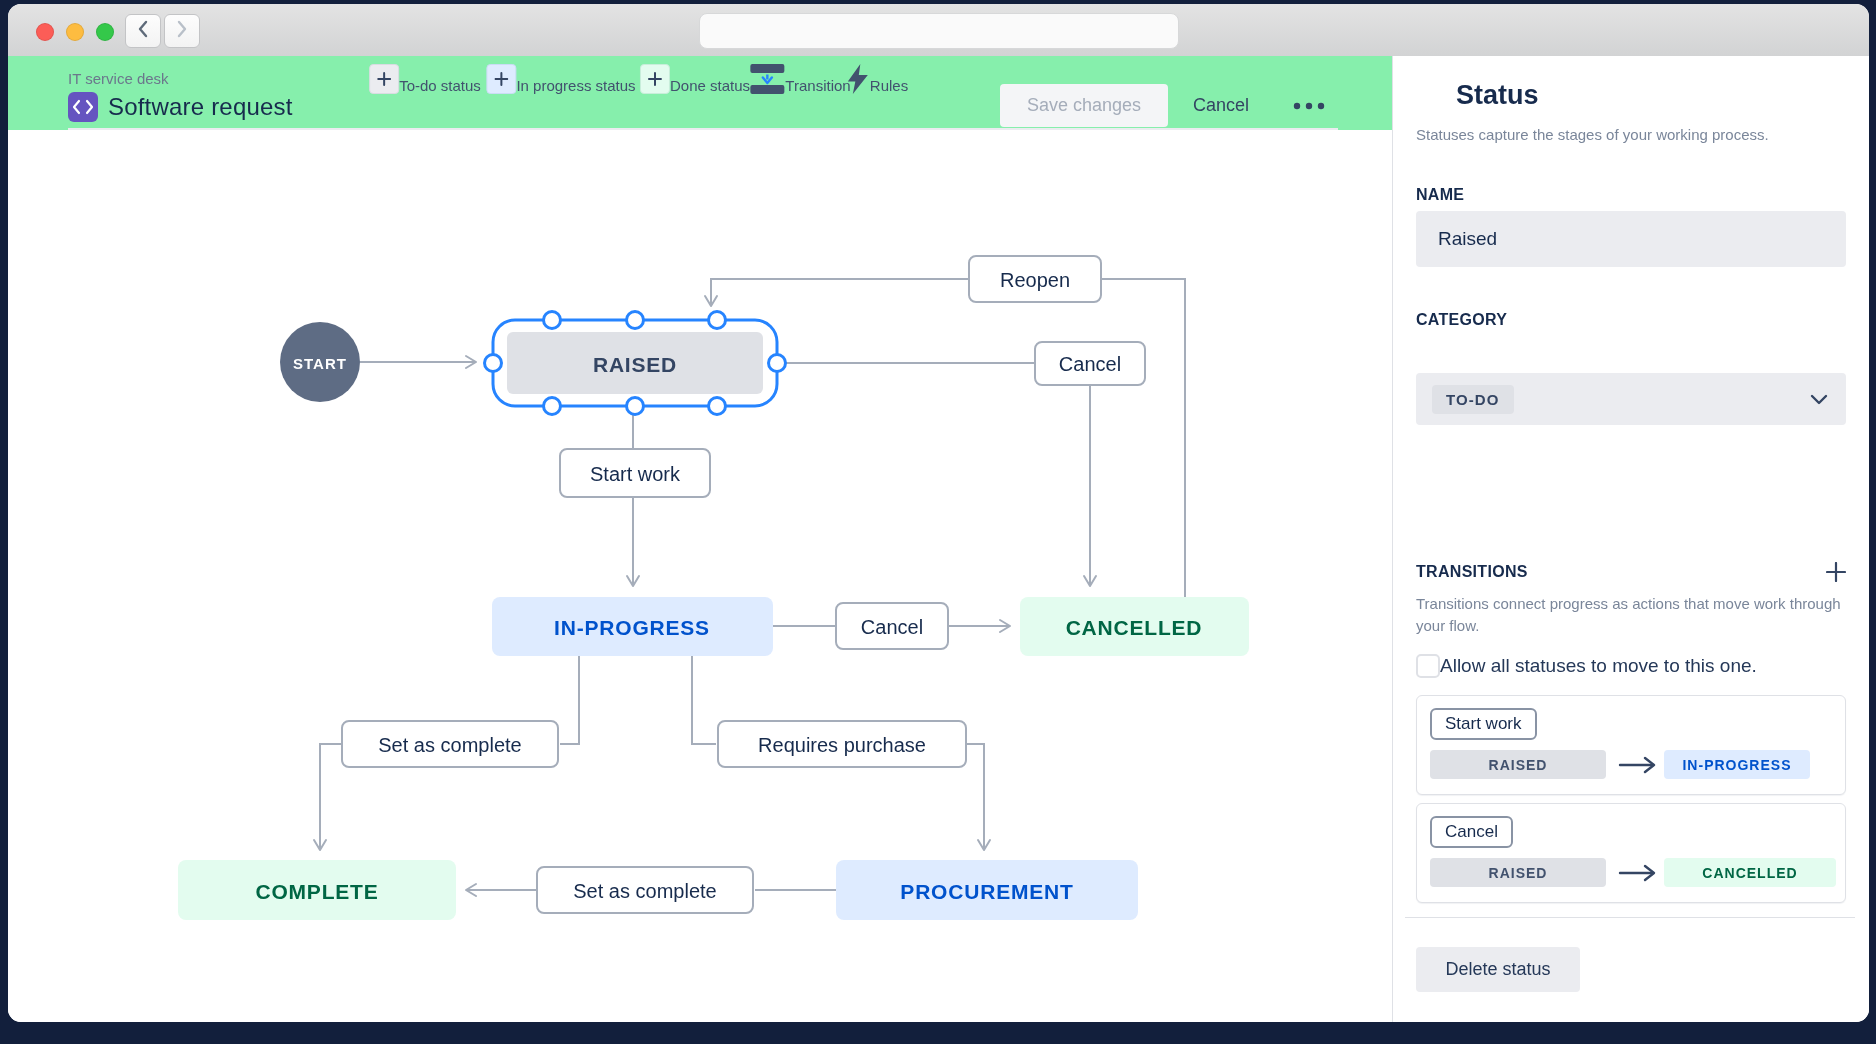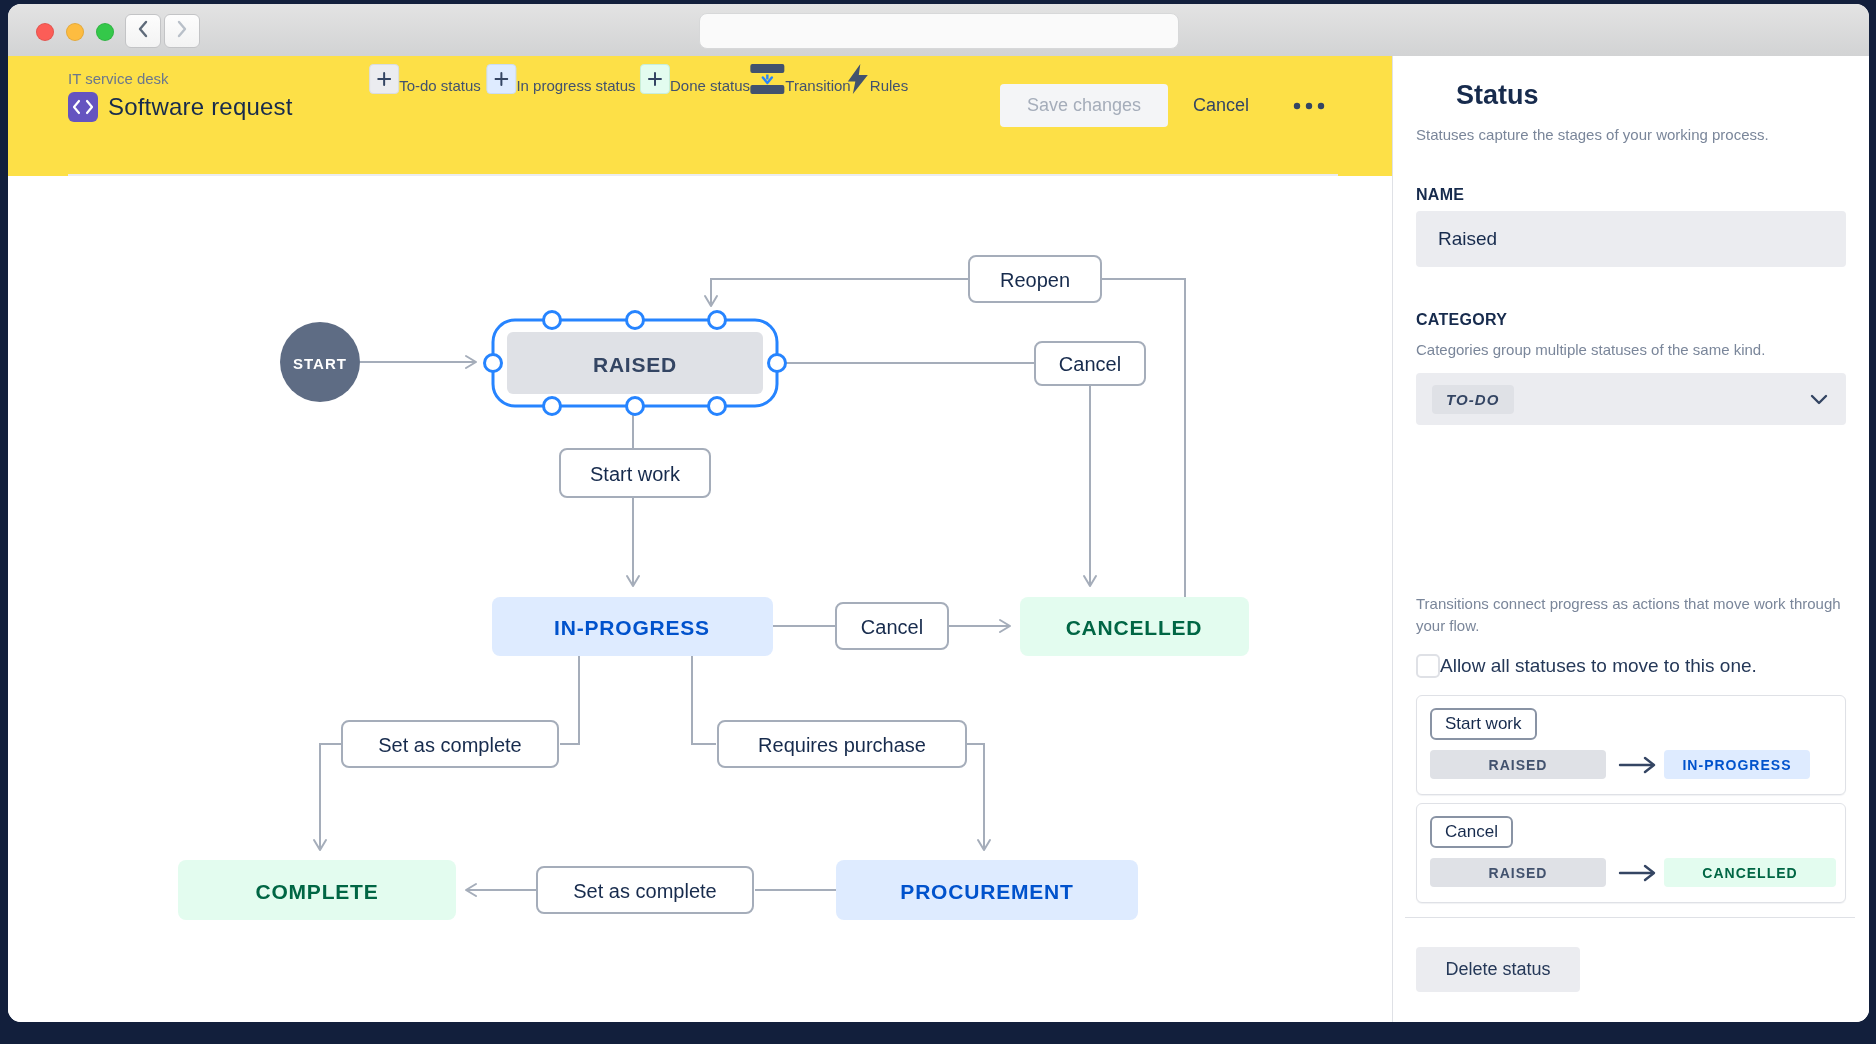--- a/index.html
+++ b/index.html
@@ -24,21 +24,21 @@
     display:flex;align-items:center;justify-content:center;}
   .navbtn.back{left:117px;}
   .navbtn.fwd{left:156px;}
   .addrbar{position:absolute;left:50%;transform:translateX(-50%);top:9px;width:478px;height:34px;
     background:#fafafa;border:1px solid #d7d8d9;border-radius:8px;}
   
   .content{position:absolute;top:52px;left:0;right:0;bottom:0;display:flex;}
   .main{width:1384px;position:relative;background:#fff;}
   .panel{flex:1;position:relative;background:#fff;border-left:1px solid #dfe1e6;}
   
-  .toolbar{position:absolute;left:0;top:0;right:0;height:120px;background:#fde047;}
+  .toolbar{position:absolute;left:0;top:0;right:0;height:74px;background:#86efac;}
   .toolbar-divider{position:absolute;left:60px;width:1270px;bottom:0;height:2px;background:#ebecf0;}
   .crumb-block{position:absolute;left:60px;top:14px;}
   .crumb{font-size:15px;color:#6b778c;}
   .title-row{margin-top:5px;display:flex;align-items:center;gap:10px;}
   .proj-icon{width:30px;height:30px;border-radius:6px;background:#6554c0;
     display:flex;align-items:center;justify-content:center;}
   .page-title{font-size:24px;font-weight:500;color:#172b4d;letter-spacing:.2px;}
   .tool-btn{position:absolute;top:8px;transform:translateX(-50%);
     display:flex;flex-direction:row;align-items:center;}
   .plusbox{width:28px;height:28px;border-radius:4px;display:flex;align-items:center;justify-content:center;}
@@ -65,21 +65,21 @@
   .p-title{top:24px;font-size:27px;font-weight:700;color:#172b4d;margin-left:40px;}
   .p-sub{top:70px;font-size:15px;color:#7a869a;}
   .p-label{font-size:16px;font-weight:700;color:#172b4d;letter-spacing:.3px;}
   .p-desc{font-size:15px;color:#7a869a;line-height:22px;}
   .name-input{top:155px;height:56px;background:#ebecf0;border:none;border-radius:4px;
     font-size:19px;color:#172b4d;padding:0 0 0 22px;width:408px;
     font-family:"Liberation Sans",sans-serif;}
   .select-box{top:317px;height:52px;background:#ebecf0;border-radius:4px;
     display:flex;align-items:center;}
   .cat-chip{margin-left:16px;background:#dfe1e6;border-radius:4px;padding:6px 14px;
-    font-size:15px;font-weight:700;letter-spacing:1.1px;color:#344563;font-style:italic;}
+    font-size:15px;font-weight:700;letter-spacing:1.1px;color:#344563;}
   .chev-wrap{margin-left:auto;margin-right:18px;display:flex;align-items:center;}
   .section-row{display:flex;align-items:center;justify-content:space-between;}
   .plus-link{display:flex;align-items:center;margin-right:0px;}
   .cb-row{top:598px;display:flex;align-items:center;}
   .checkbox{width:20px;height:20px;border:2px solid #dfe1e6;border-radius:5px;background:#fff;}
   .cb-label{font-size:19px;color:#253858;}
   .t-card{height:100px;background:#fff;border:1px solid #dfe1e6;border-radius:6px;
     box-shadow:0 1px 1px rgba(9,30,66,.06);padding:0;box-sizing:border-box;}
   .t-card .chip-name{display:inline-block;margin:12px 0 0 13px;border:2px solid #8993a4;
     border-radius:6px;padding:4px 13px;font-size:17px;color:#172b4d;background:#fff;}
@@ -290,31 +290,38 @@
     </div>
 
     <aside class="panel">
       <div class="p-abs p-title">Status</div>
       <div class="p-abs p-sub">Statuses capture the stages of your working process.</div>
 
       <div class="p-abs p-label" style="top:130px">NAME</div>
       <input class="p-abs name-input" value="Raised" style="">
 
       <div class="p-abs p-label" style="top:255px">CATEGORY</div>
-      <div class="p-abs p-desc" style="top:283px">Categories group multiple statuses of the same kind.</div>
       <div class="p-abs select-box">
         <span class="cat-chip">TO-DO</span>
         <span class="chev-wrap">
           <svg width="18" height="11" viewBox="0 0 18 11">
               <polyline points="2,2 9,9 16,2" fill="none" stroke="#344563" stroke-width="2.4" stroke-linecap="round" stroke-linejoin="round"></polyline>
             </svg>
         </span>
       </div>
 
 
+      <div class="p-abs section-row" style="top:506px">
+        <span class="p-label">TRANSITIONS</span>
+        <span class="plus-link">
+          <svg width="20" height="20" viewBox="0 0 20 20">
+              <path d="M10 1v18M1 10h18" stroke="#344563" stroke-width="2.2" stroke-linecap="round"></path>
+            </svg>
+        </span>
+      </div>
       <div class="p-abs p-desc" style="top:537px;width:442px">Transitions connect progress as actions that move work through your flow.</div>
 
       <div class="p-abs cb-row">
         <div class="checkbox"></div>
         <div class="cb-label">Allow all statuses to move to this one.</div>
       </div>
 
       <div class="p-abs t-card" style="top:639px">
         <span class="chip-name">Start work</span>
         <div class="chip-row">

